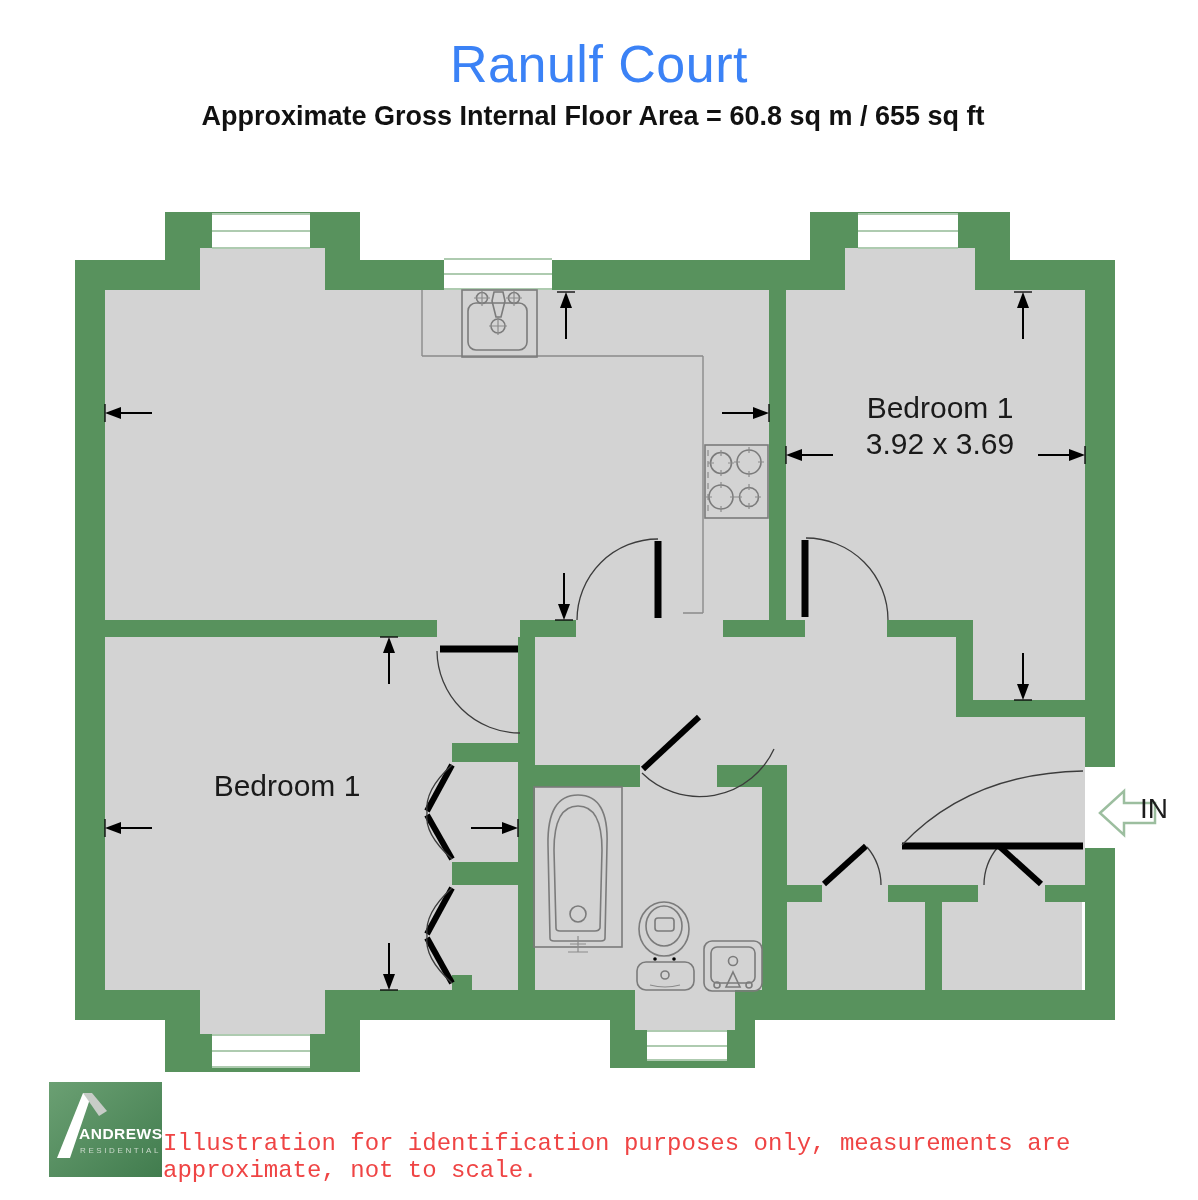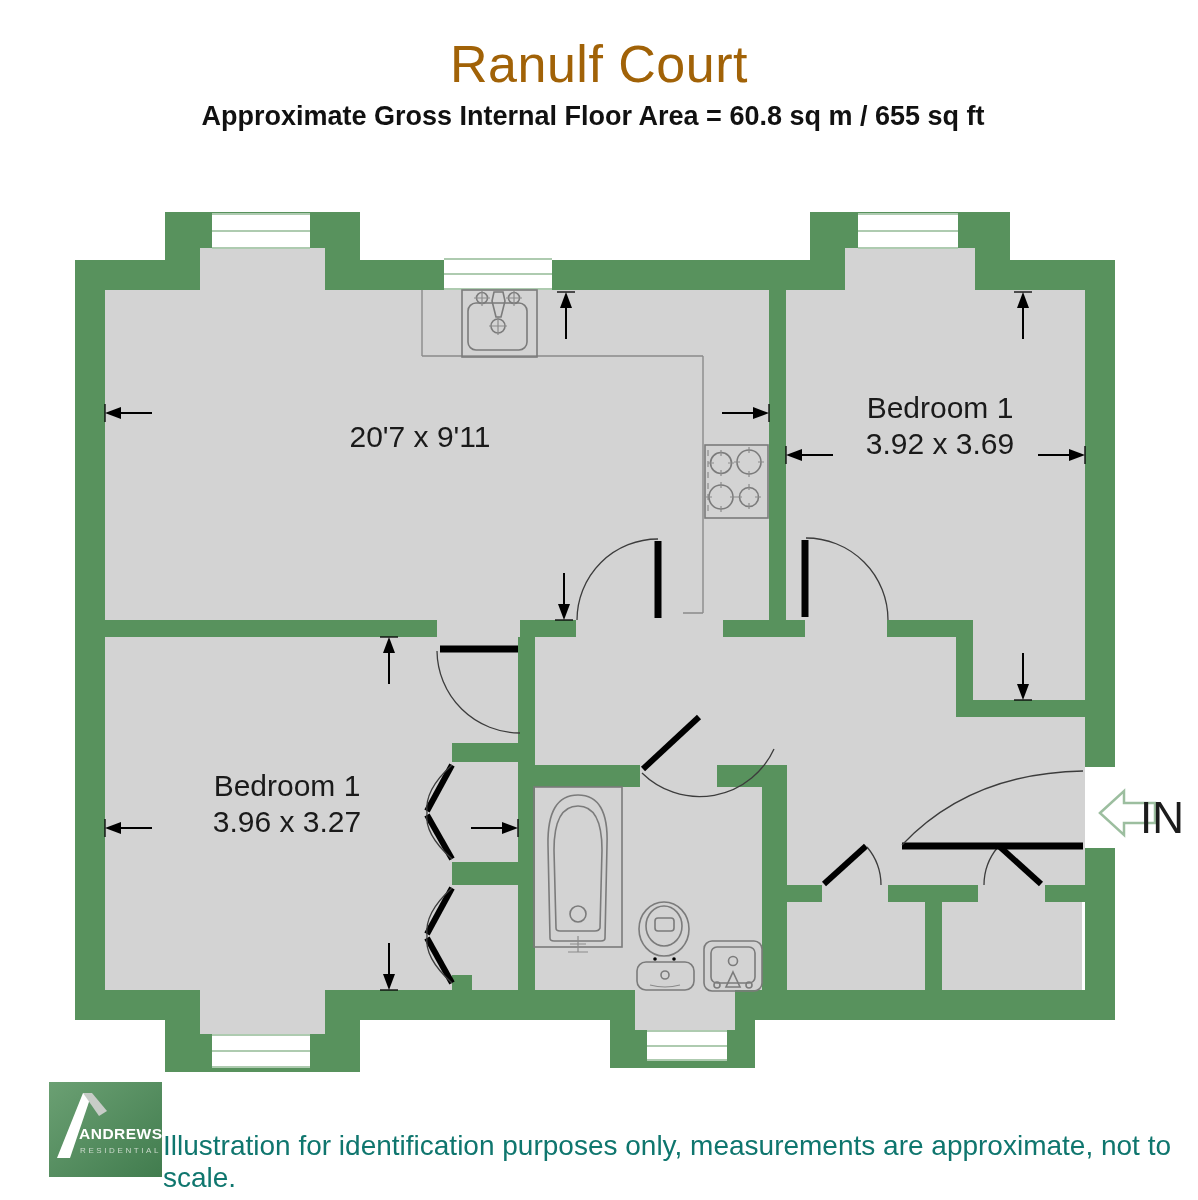--- a/index.html
+++ b/index.html
@@ -1,22 +1,22 @@
 <!DOCTYPE html>
 <html style="--wall: #58925D; --floor: #D3D3D3; --window_frame: #AECBB0; --in_arrow: #9CBE9F;"><head>
 <meta charset="utf-8">
 <style>
   html,body{margin:0;padding:0;background:#fff;}
   body{width:1198px;height:1200px;position:relative;font-family:"Liberation Sans","DejaVu Sans",sans-serif;overflow:hidden;}
   .abs{position:absolute;}
-  .title{left:0;right:0;top:34px;text-align:center;font-size:52px;color:#a16207;letter-spacing:0.5px;}
+  .title{left:0;right:0;top:34px;text-align:center;font-size:52px;color:#3b82f6;letter-spacing:0.5px;}
   .subtitle{left:0;right:12px;top:101px;text-align:center;font-size:27px;font-weight:bold;color:#111;}
   .room-label{text-align:center;font-size:30px;line-height:36px;color:#1a1a1a;}
-  .in-label{font-size:44px;font-weight:500;color:#1c1c1c;}
-  .disclaimer{font-size:28px;color:#0f766e;}
+  .in-label{font-size:28px;font-weight:500;color:#1c1c1c;}
+  .disclaimer{font-size:24px;color:#ef4444;font-family:Liberation Mono, monospace;}
   svg.plan{position:absolute;left:0;top:0;}
   .wall{fill:var(--wall);}
   .floor{fill:var(--floor);}
   .win{fill:#ffffff;}
   .winline{stroke:var(--window_frame);stroke-width:2;fill:none;}
   .fx{fill:none;stroke:#7b7b7b;stroke-width:1.6;}
   .fxthin{fill:none;stroke:#8b8b8b;stroke-width:1.2;}
   .door-arc{fill:none;stroke:#3c3c3c;stroke-width:1.3;}
   .leaf{stroke:#000;stroke-width:7;}
   .leaf6{stroke:#000;stroke-width:6;}
@@ -269,31 +269,29 @@
       </g>
   </g>
 
   <path d="M1100,813 L1124,791 L1124,803 L1155,803 L1155,823 L1124,823 L1124,835 Z" fill="#ffffff" stroke="var(--in_arrow)" stroke-width="2.5"></path>
 </svg>
 
 <div class="abs title">Ranulf Court</div>
 <div class="abs subtitle">Approximate Gross Internal Floor Area = 60.8 sq m / 655 sq ft</div>
 
 <div class="abs room-label" style="left:250px;top:419px;width:340px;">
-  <div>20'7 x 9'11</div>
 </div>
 
 <div class="abs room-label" style="left:770px;top:390px;width:340px;">
   <div>Bedroom 1</div>
   <div>3.92 x 3.69</div>
 </div>
 
 <div class="abs room-label" style="left:117px;top:768px;width:340px;">
   <div>Bedroom 1</div>
-  <div>3.96 x 3.27</div>
 </div>
 
 <div class="abs in-label" style="left:1140px;top:793px;">IN</div>
 
 <div class="abs logo">
   <svg width="113" height="95" viewBox="0 0 113 95">
     <defs>
       <linearGradient id="lg" x1="0" y1="0" x2="1" y2="1">
         <stop offset="0" stop-color="#6BA073"></stop>
         <stop offset="1" stop-color="#417C4E"></stop>

